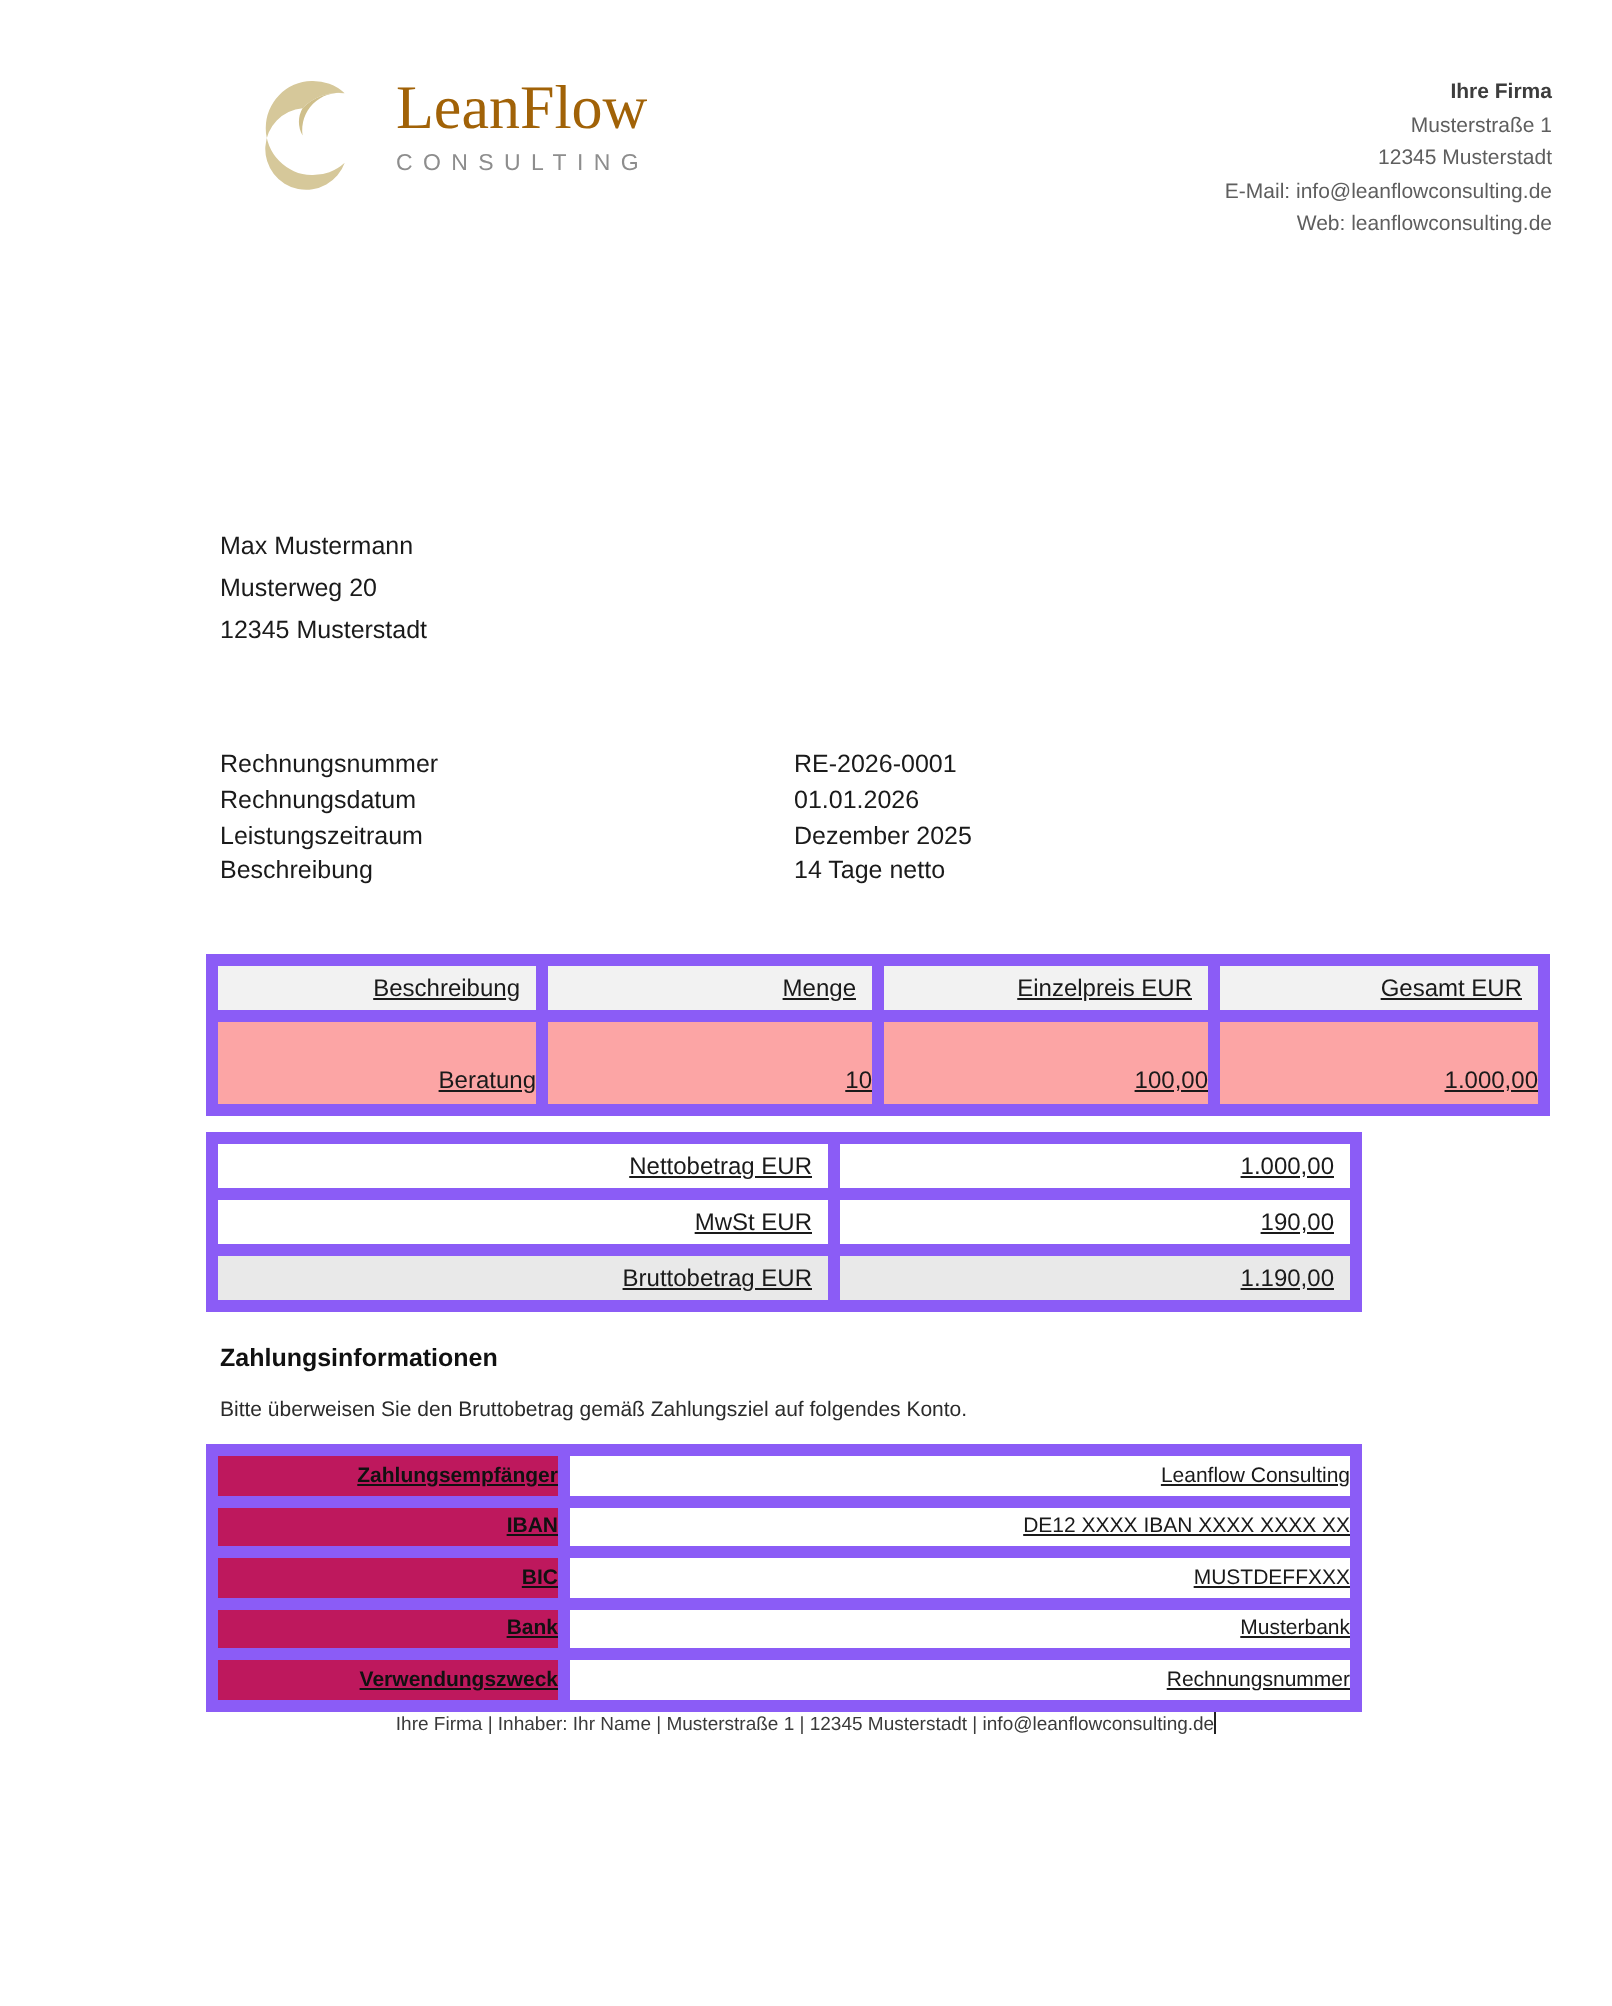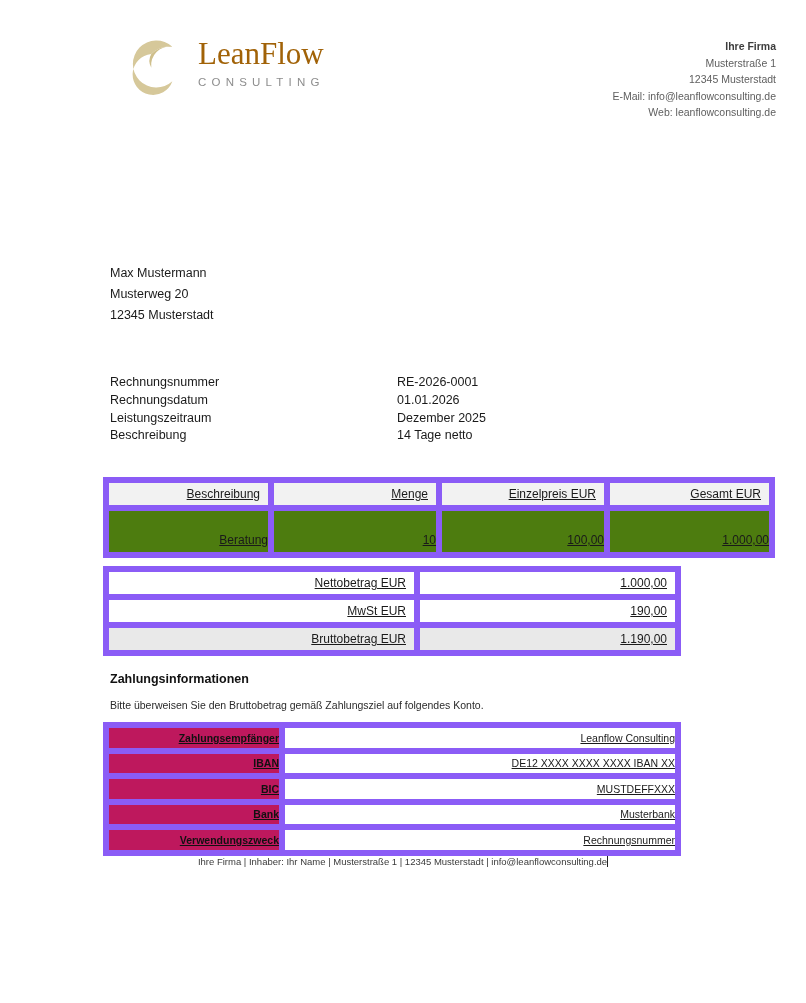--- a/index.html
+++ b/index.html
@@ -150,21 +150,21 @@
     background: #f2f2f2;
     height: 22px;
     padding: 0 8px;
     font-size: 12px;
     color: #1a1a1a;
   }
   .items-table td {
     height: 36px;
     padding: 0 0 5px 8px;
     vertical-align: bottom;
-    background: #4d7c0f;
+    background: #fca5a5;
   }
   .col-desc  { width: 143px; }
   .col-qty   { width: 146px; }
   .col-price { width: 146px; }
   .col-total { width: 143px; }
 
   .totals-table {
     position: absolute;
     left: 103px;
     top: 566px;
@@ -334,21 +334,21 @@
   <div class="pay-note">Bitte überweisen Sie den Bruttobetrag gemäß Zahlungsziel auf folgendes Konto.</div>
 
   <table class="bank-table">
     <tbody>
       <tr>
         <td class="bank-key">Zahlungsempfänger</td>
         <td class="bank-val">Leanflow Consulting</td>
       </tr>
       <tr>
         <td class="bank-key">IBAN</td>
-        <td class="bank-val">DE12 XXXX XXXX XXXX IBAN XX</td>
+        <td class="bank-val">DE12 XXXX IBAN XXXX XXXX XX</td>
       </tr>
       <tr>
         <td class="bank-key">BIC</td>
         <td class="bank-val">MUSTDEFFXXX</td>
       </tr>
       <tr>
         <td class="bank-key">Bank</td>
         <td class="bank-val">Musterbank</td>
       </tr>
       <tr>

